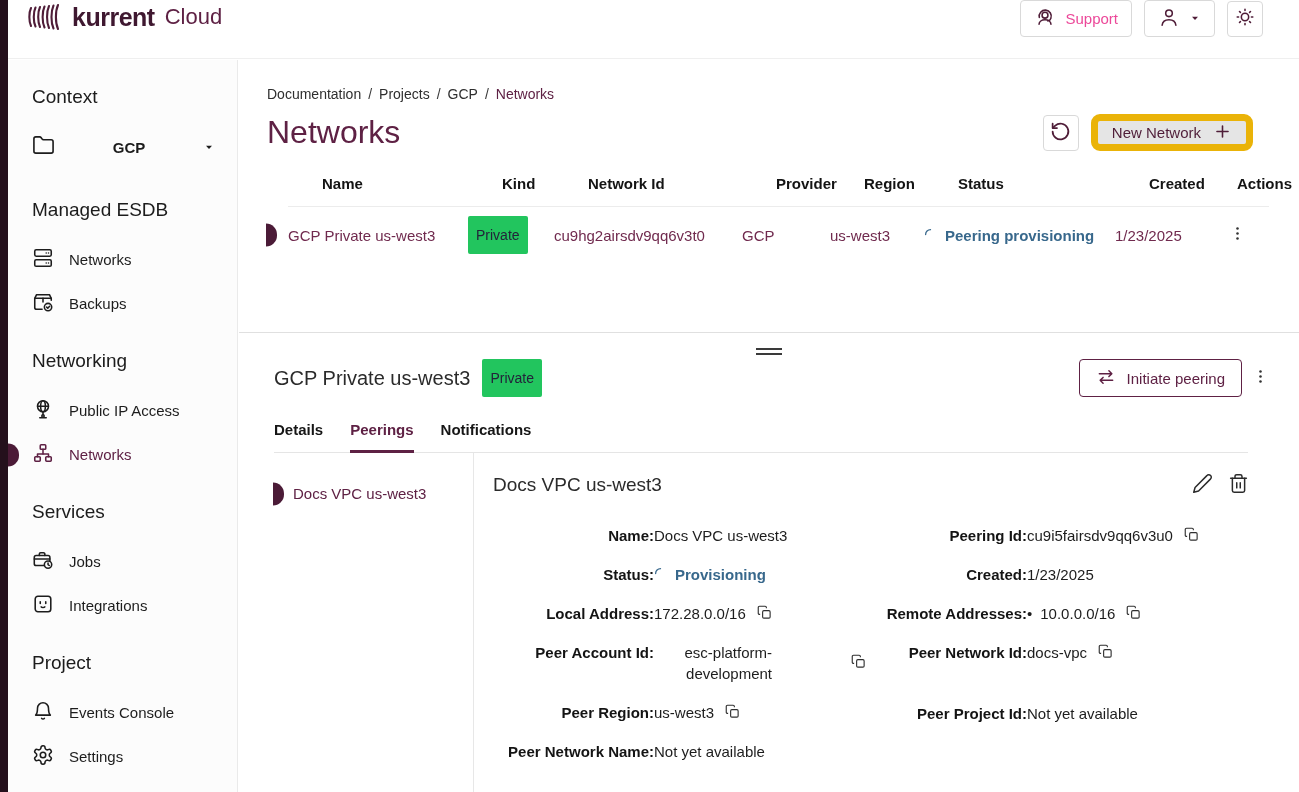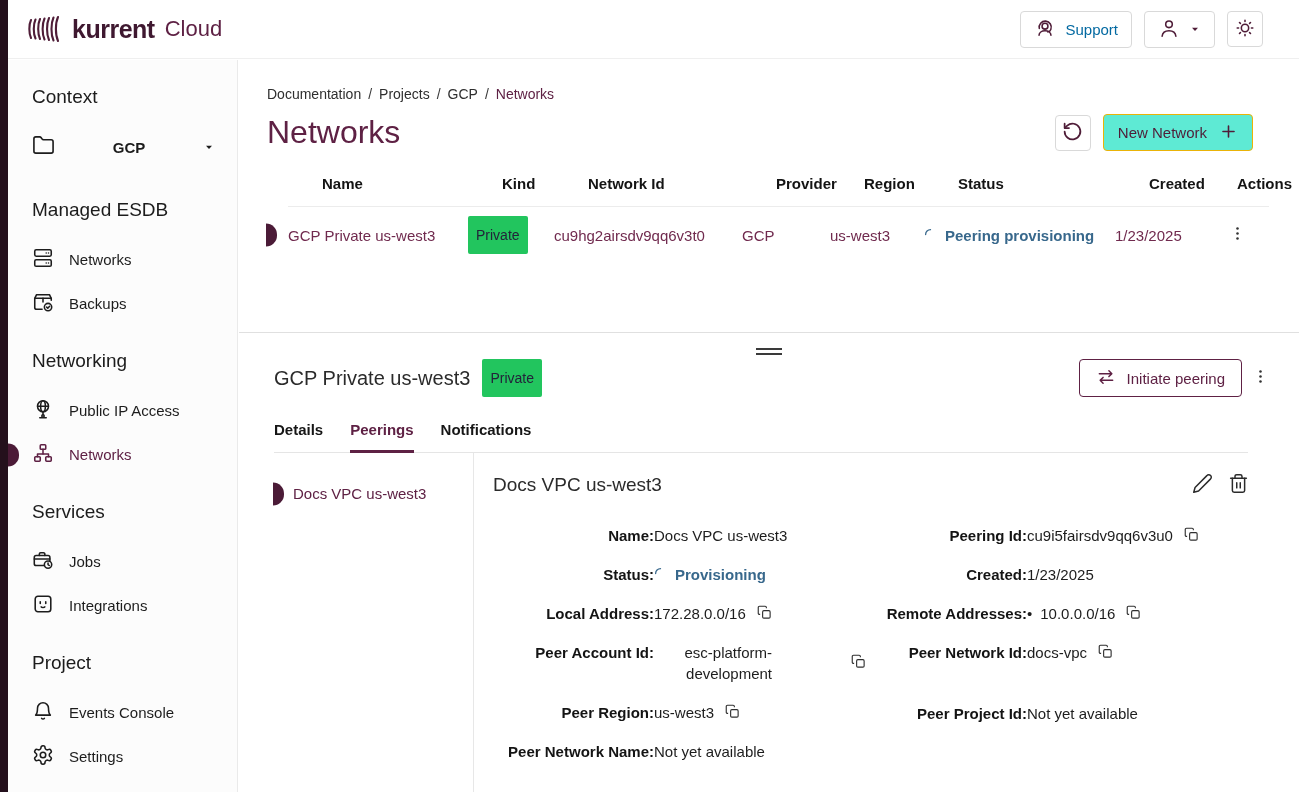--- a/index.html
+++ b/index.html
@@ -5,28 +5,28 @@
   * { box-sizing: border-box; margin: 0; padding: 0; }
   html,body { background:#fff; }
   body { font-family:"Liberation Sans", sans-serif; color:#202020; }
   .app { position:relative; width:1299px; height:792px; background:#fff; overflow:hidden; }
 
   
   .strip { position:absolute; left:0; top:0; width:8px; height:792px; background:#24101c; z-index:6; }
 
   
   .header { position:absolute; left:0; top:0; width:1299px; height:59px; background:#fff;
-            border-bottom:1px solid #efefef; display:flex; align-items:center; padding-left:28px; z-index:4; }
+            border-bottom:1px solid #efefef; display:flex; align-items:flex-start; padding-left:28px; z-index:4; }
   .logo { display:flex; align-items:center; gap:8px; }
   .logo svg { display:block; }
   .brand-name { font-size:25px; font-weight:800; letter-spacing:-0.5px; color:#3f1830; }
   .brand-suffix { font-size:22px; font-weight:400; color:#5e2144; margin-left:2px; }
   .header-right { margin-left:auto; display:flex; align-items:center; gap:12px; margin-right:36px; }
   .hbtn { display:flex; align-items:center; gap:9px; height:37px; padding:0 13px; background:#fff;
-          border:1px solid #d9d9d9; border-radius:4px; color:#0369a1; font-size:15px; cursor:pointer; }
+          border:1px solid #d9d9d9; border-radius:4px; color:#ec4899; font-size:15px; cursor:pointer; }
   .hbtn svg { color:#4f1d38; }
 
   
   .sidebar { position:absolute; left:8px; top:60px; width:230px; height:732px; background:#fcfcfc;
              border-right:1px solid #eaeaea; padding:26px 0 0 24px; }
   .side-heading { font-size:19px; color:#1c1c1c; margin-bottom:26px; }
   .context-row { display:flex; align-items:center; margin-bottom:38px; padding-right:22px; cursor:pointer; }
   .context-row .cval { flex:1; text-align:center; font-size:15px; font-weight:700; color:#1b1b1b; }
   .side-section { margin-bottom:34px; }
   .side-item { position:relative; display:flex; align-items:center; gap:15px; font-size:15px;
@@ -41,22 +41,22 @@
   .main { position:absolute; left:239px; top:60px; width:1060px; height:732px; background:#fff; }
   .breadcrumb { margin:26px 0 0 28px; font-size:14px; color:#2e2e2e; }
   .crumb { color:#2e2e2e; text-decoration:none; cursor:pointer; }
   .crumb + .crumb::before { content:"/"; margin:0 7px; color:#3a3a3a; cursor:default; }
   .crumb.current { color:#5e2144; cursor:default; }
   .title-row { display:flex; align-items:center; margin:12px 46px 0 28px; }
   .page-title { font-size:32px; color:#5e2144; font-weight:400; }
   .title-actions { margin-left:auto; display:flex; align-items:center; gap:12px; }
   .icon-btn { width:36px; height:36px; display:flex; align-items:center; justify-content:center;
               background:#fff; border:1px solid #d9d9d9; border-radius:4px; color:#4f1d38; cursor:pointer; }
-  .new-btn { display:flex; align-items:center; gap:12px; height:37px; padding:0 14px; background:#5eead4;
-             border:1px solid #eab308; border-radius:4px; color:#4f1d38; font-size:15px; cursor:pointer; }
+  .new-btn { display:flex; align-items:center; gap:12px; height:37px; padding:0 14px; background:#e5e5e5;
+             border:7px solid #eab308; border-radius:9px; color:#4f1d38; font-size:15px; cursor:pointer; }
 
   
   .table { margin:24px 30px 0 49px; }
   .tgrid { display:grid; grid-template-columns:180px 86px 188px 88px 94px 191px 88px 1fr; align-items:center; }
   .thead { padding-bottom:14px; border-bottom:1px solid #ececec; }
   .thead div { font-size:15px; font-weight:700; color:#141414;margin-left:34px; }
   .trow { position:relative; height:56px; font-size:15px; color:#702a4e; cursor:pointer; }
   .row-ind { position:absolute; left:-22px; top:50%; transform:translateY(-50%); width:11px; height:23px;
              background:#4b1b37; border-radius:0 12px 12px 0; }
   .badge { display:inline-block; background:#22c55e; color:#23233a; font-size:14px; padding:11px 8px; border-radius:2px; }

